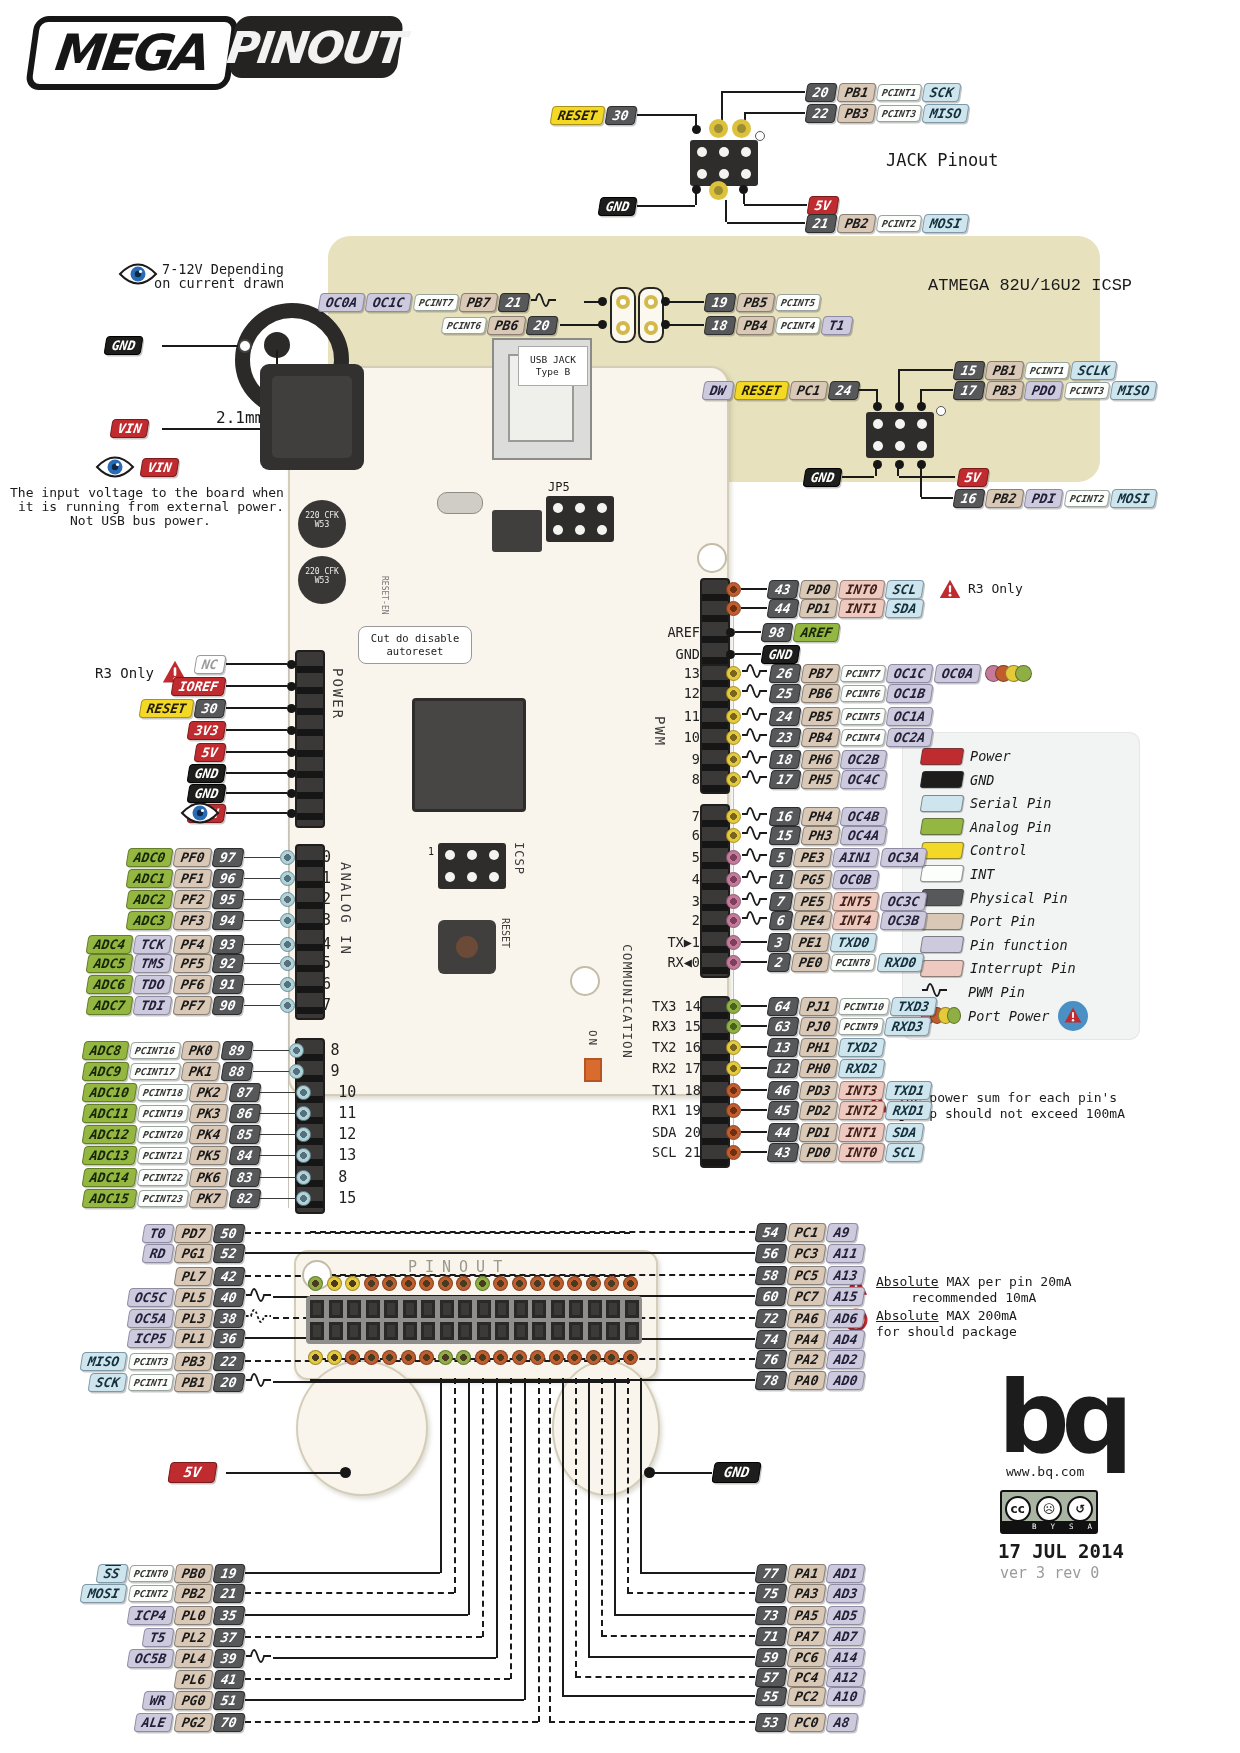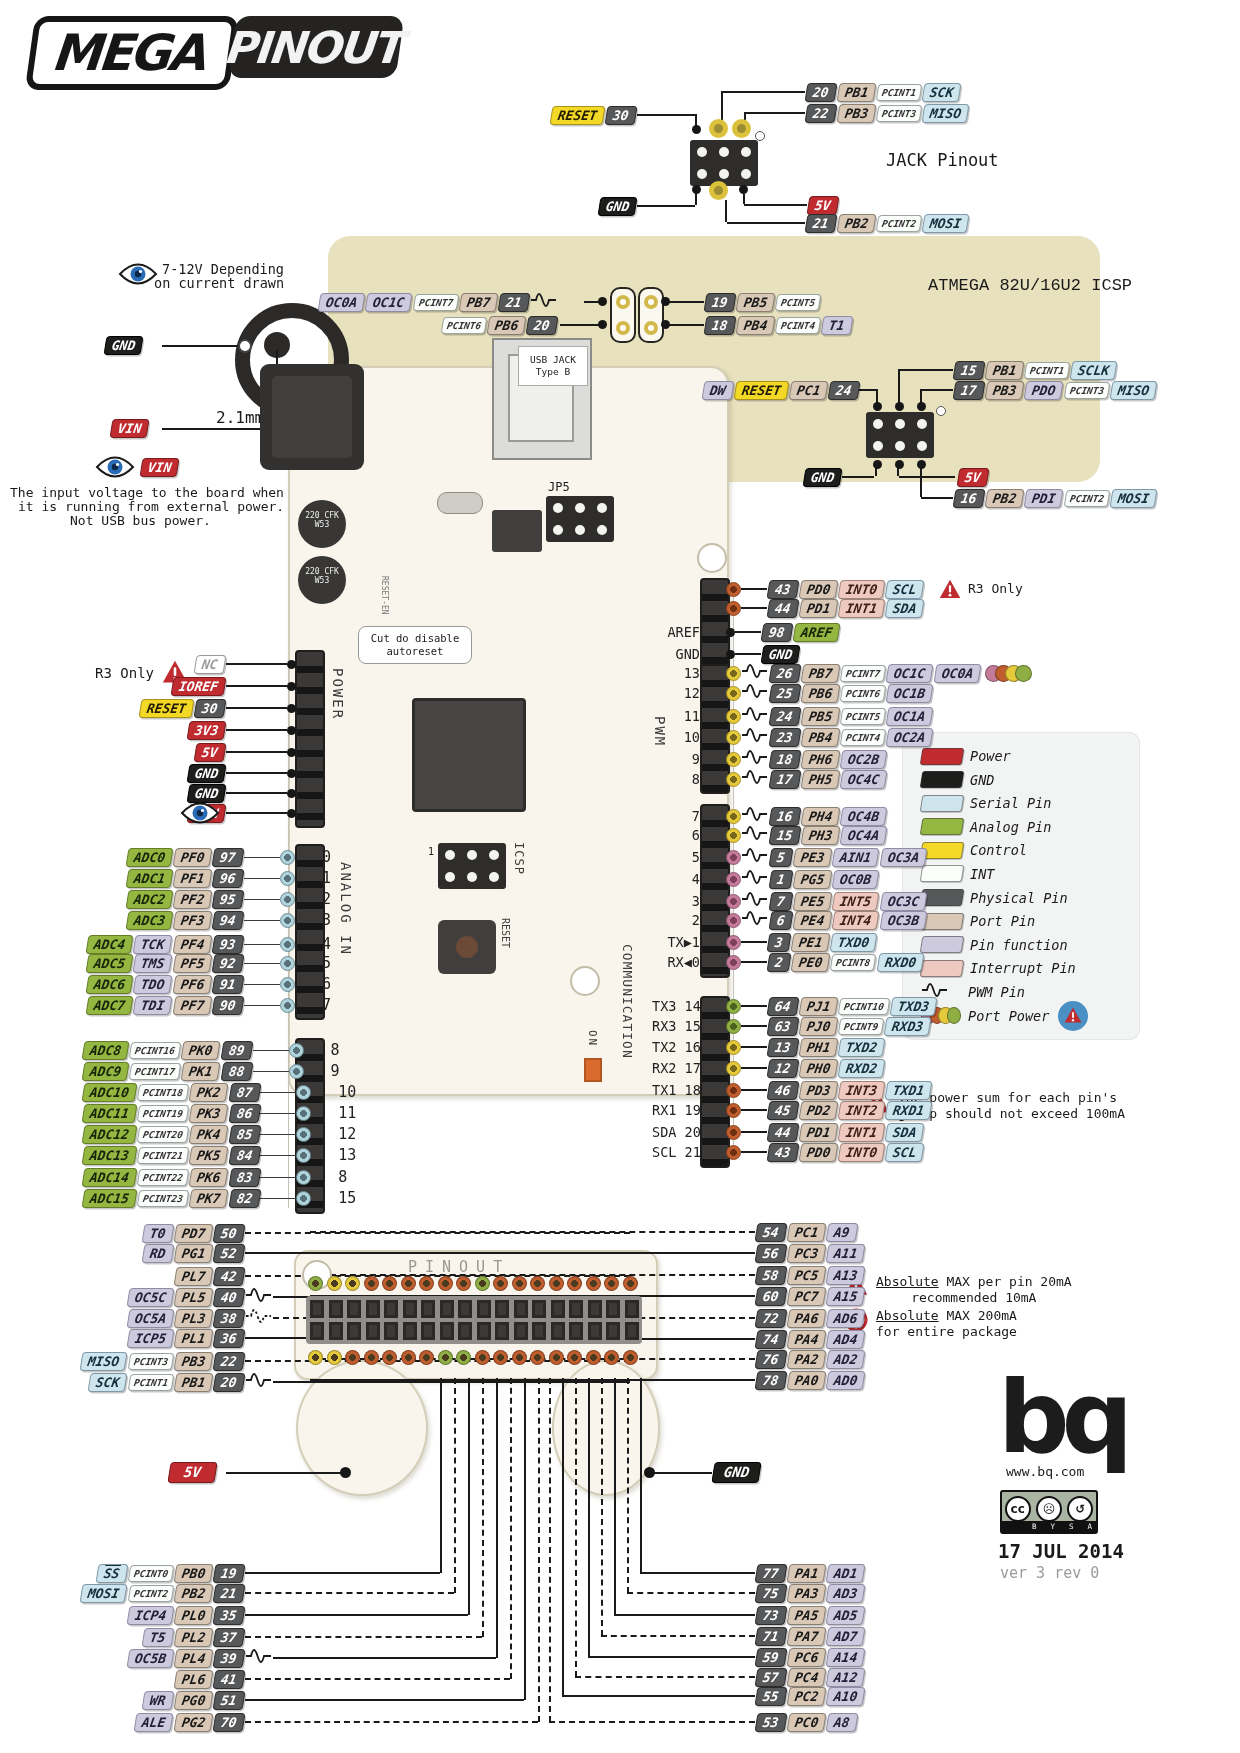--- a/index.html
+++ b/index.html
@@ -461,21 +461,21 @@
       <div class="warn-line">recommended 10mA</div>
     </span>
   </div>
   <div class="abs" style="left:844px;top:1308px;display:flex;gap:8px;align-items:flex-start;">
     <span id="warn-no-entry"><svg width="24" height="24" viewBox="0 0 24 24">
           <circle cx="12" cy="12" r="10" fill="none" stroke="#c02b30" stroke-width="3"></circle>
           <line x1="5" y1="19" x2="19" y2="5" stroke="#c02b30" stroke-width="3"></line>
         </svg></span>
     <span>
       <div class="warn-line"><u>Absolute</u><span> MAX 200mA</span></div>
-      <div class="warn-line">for entire package</div>
+      <div class="warn-line">for should package</div>
     </span>
   </div>
 
   <div class="footer-bq">bq</div>
   <div class="abs" style="left:1006px;top:1464px;font-size:13px;">www.bq.com</div>
   <div class="cc-badge">
     <span class="ccc">cc</span>
     <span class="ccc">☹︎</span>
     <span class="ccc">↺</span>
     <span class="ccbysa"><span>BY</span><span>SA</span></span>

